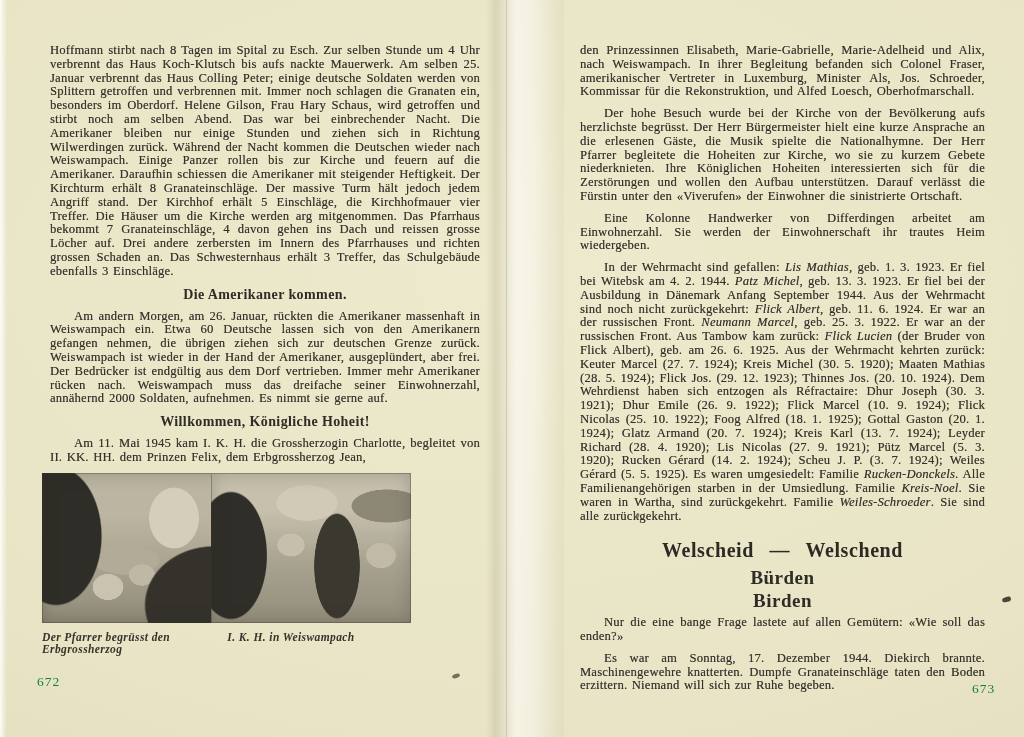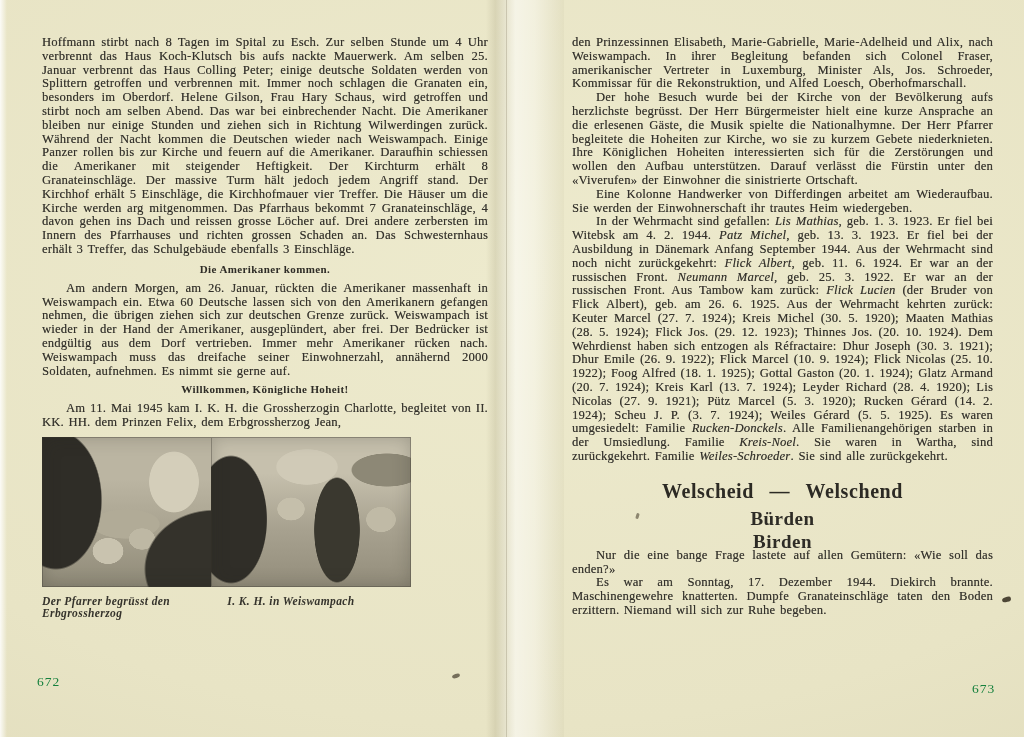--- a/index.html
+++ b/index.html
@@ -11,26 +11,26 @@
   }
   .scan-edge{position:absolute;left:0;top:0;width:7px;height:737px;
     background:linear-gradient(90deg,rgba(255,255,255,.85),rgba(255,255,255,0));}
   .gutter{position:absolute;left:486px;top:0;width:78px;height:737px;
     background:linear-gradient(90deg,rgba(125,117,82,0) 0%,rgba(125,117,82,.16) 12%,rgba(255,255,255,.55) 38%,rgba(255,255,255,.40) 62%,rgba(125,117,82,.06) 100%);}
   .gutter::before{content:"";position:absolute;left:20px;top:0;width:1px;height:100%;
     background:rgba(95,88,60,.22);}
   .col{position:absolute;top:36px;}
   .col-left{left:42px;width:446px;}
   .col-right{left:572px;width:421px;}
-  p.body{margin:0;font-size:12.5px;line-height:13.8px;text-align:justify;
+  p.body{margin:8px;font-size:12.5px;line-height:13.8px;text-align:justify;
     letter-spacing:.25px;word-spacing:1.2px;
     text-shadow:.25px 0 0 rgba(51,49,43,.55);}
   p.ind{text-indent:24px;}
   .it{font-style:italic;}
-  h3.sub-head{margin:5px 0 5px;font-size:11px;line-height:15px;text-align:center;
+  h3.sub-head{margin:5px 0 5px;font-size:14px;line-height:15px;text-align:center;
     font-weight:700;letter-spacing:.4px;color:#2e2c26;}
   h3.sub-head.second{margin-top:4px;}
   .photos{display:flex;gap:9px;margin-top:7px;}
   .photos figure{margin:0;width:160px;}
   .photo{width:200px;height:150px;box-shadow:inset 0 0 0 1px rgba(58,55,46,.35), inset 0 0 18px rgba(40,38,30,.25);}
   .photo-a{
     background-color:#9a9484;
     background-image:
       radial-gradient(ellipse 36px 44px at 66% 30%, #d4ceba 0 68%, rgba(212,206,186,0) 70%),
       radial-gradient(ellipse 100px 85px at 86% 88%, #34322b 0 68%, rgba(52,50,43,0) 70%),
@@ -91,21 +91,21 @@
       <figcaption class="center">I. K. H. in Weiswampach</figcaption>
     </figure>
   </div>
 </section>
 
 <div class="pagenum num-left">672</div>
 
 <section class="col col-right">
   <p class="body">den Prinzessinnen Elisabeth, Marie-Gabrielle, Marie-Adelheid und Alix, nach Weiswampach. In ihrer Begleitung befanden sich Colonel Fraser, amerikanischer Vertreter in Luxemburg, Minister Als, Jos. Schroeder, Kommissar für die Rekonstruktion, und Alfed Loesch, Oberhofmarschall.</p>
   <p class="body ind">Der hohe Besuch wurde bei der Kirche von der Bevölkerung aufs herzlichste begrüsst. Der Herr Bürgermeister hielt eine kurze Ansprache an die erlesenen Gäste, die Musik spielte die Nationalhymne. Der Herr Pfarrer begleitete die Hoheiten zur Kirche, wo sie zu kurzem Gebete niederknieten. Ihre Königlichen Hoheiten interessierten sich für die Zerstörungen und wollen den Aufbau unterstützen. Darauf verlässt die Fürstin unter den «Viverufen» der Einwohner die sinistrierte Ortschaft.</p>
-  <p class="body ind">Eine Kolonne Handwerker von Differdingen arbeitet am Wiederaufbau. Sie werden der Einwohnerschaft ihr trautes Heim wiedergeben.</p>
+  <p class="body ind">Eine Kolonne Handwerker von Differdingen arbeitet am Einwohnerzahl. Sie werden der Einwohnerschaft ihr trautes Heim wiedergeben.</p>
   <p class="body ind"><span>In der Wehrmacht sind gefallen: </span><span class="it">Lis Mathias</span><span>, geb. 1. 3. 1923. Er fiel bei Witebsk am 4. 2. 1944. </span><span class="it">Patz Michel</span><span>, geb. 13. 3. 1923. Er fiel bei der Ausbildung in Dänemark Anfang September 1944. Aus der Wehrmacht sind noch nicht zurückgekehrt: </span><span class="it">Flick Albert</span><span>, geb. 11. 6. 1924. Er war an der russischen Front. </span><span class="it">Neumann Marcel</span><span>, geb. 25. 3. 1922. Er war an der russischen Front. Aus Tambow kam zurück: </span><span class="it">Flick Lucien</span><span> (der Bruder von Flick Albert), geb. am 26. 6. 1925. Aus der Wehrmacht kehrten zurück: Keuter Marcel (27. 7. 1924); Kreis Michel (30. 5. 1920); Maaten Mathias (28. 5. 1924); Flick Jos. (29. 12. 1923); Thinnes Jos. (20. 10. 1924). Dem Wehrdienst haben sich entzogen als Réfractaire: Dhur Joseph (30. 3. 1921); Dhur Emile (26. 9. 1922); Flick Marcel (10. 9. 1924); Flick Nicolas (25. 10. 1922); Foog Alfred (18. 1. 1925); Gottal Gaston (20. 1. 1924); Glatz Armand (20. 7. 1924); Kreis Karl (13. 7. 1924); Leyder Richard (28. 4. 1920); Lis Nicolas (27. 9. 1921); Pütz Marcel (5. 3. 1920); Rucken Gérard (14. 2. 1924); Scheu J. P. (3. 7. 1924); Weiles Gérard (5. 5. 1925). Es waren umgesiedelt: Familie </span><span class="it">Rucken-Donckels</span><span>. Alle Familienangehörigen starben in der Umsiedlung. Familie </span><span class="it">Kreis-Noel</span><span>. Sie waren in Wartha, sind zurückgekehrt. Familie </span><span class="it">Weiles-Schroeder</span><span>. Sie sind alle zurückgekehrt.</span></p>
   <h2 class="section-title">Welscheid — Welschend</h2>
   <h4 class="place-head">Bürden</h4>
   <h4 class="place-head">Birden</h4>
   <p class="body ind spacer-q">Nur die eine bange Frage lastete auf allen Gemütern: «Wie soll das enden?»</p>
   <p class="body ind spacer-q">Es war am Sonntag, 17. Dezember 1944. Diekirch brannte. Maschinengewehre knatterten. Dumpfe Granateinschläge taten den Boden erzittern. Niemand will sich zur Ruhe begeben.</p>
 </section>
 
 <div class="pagenum num-right">673</div>
 

